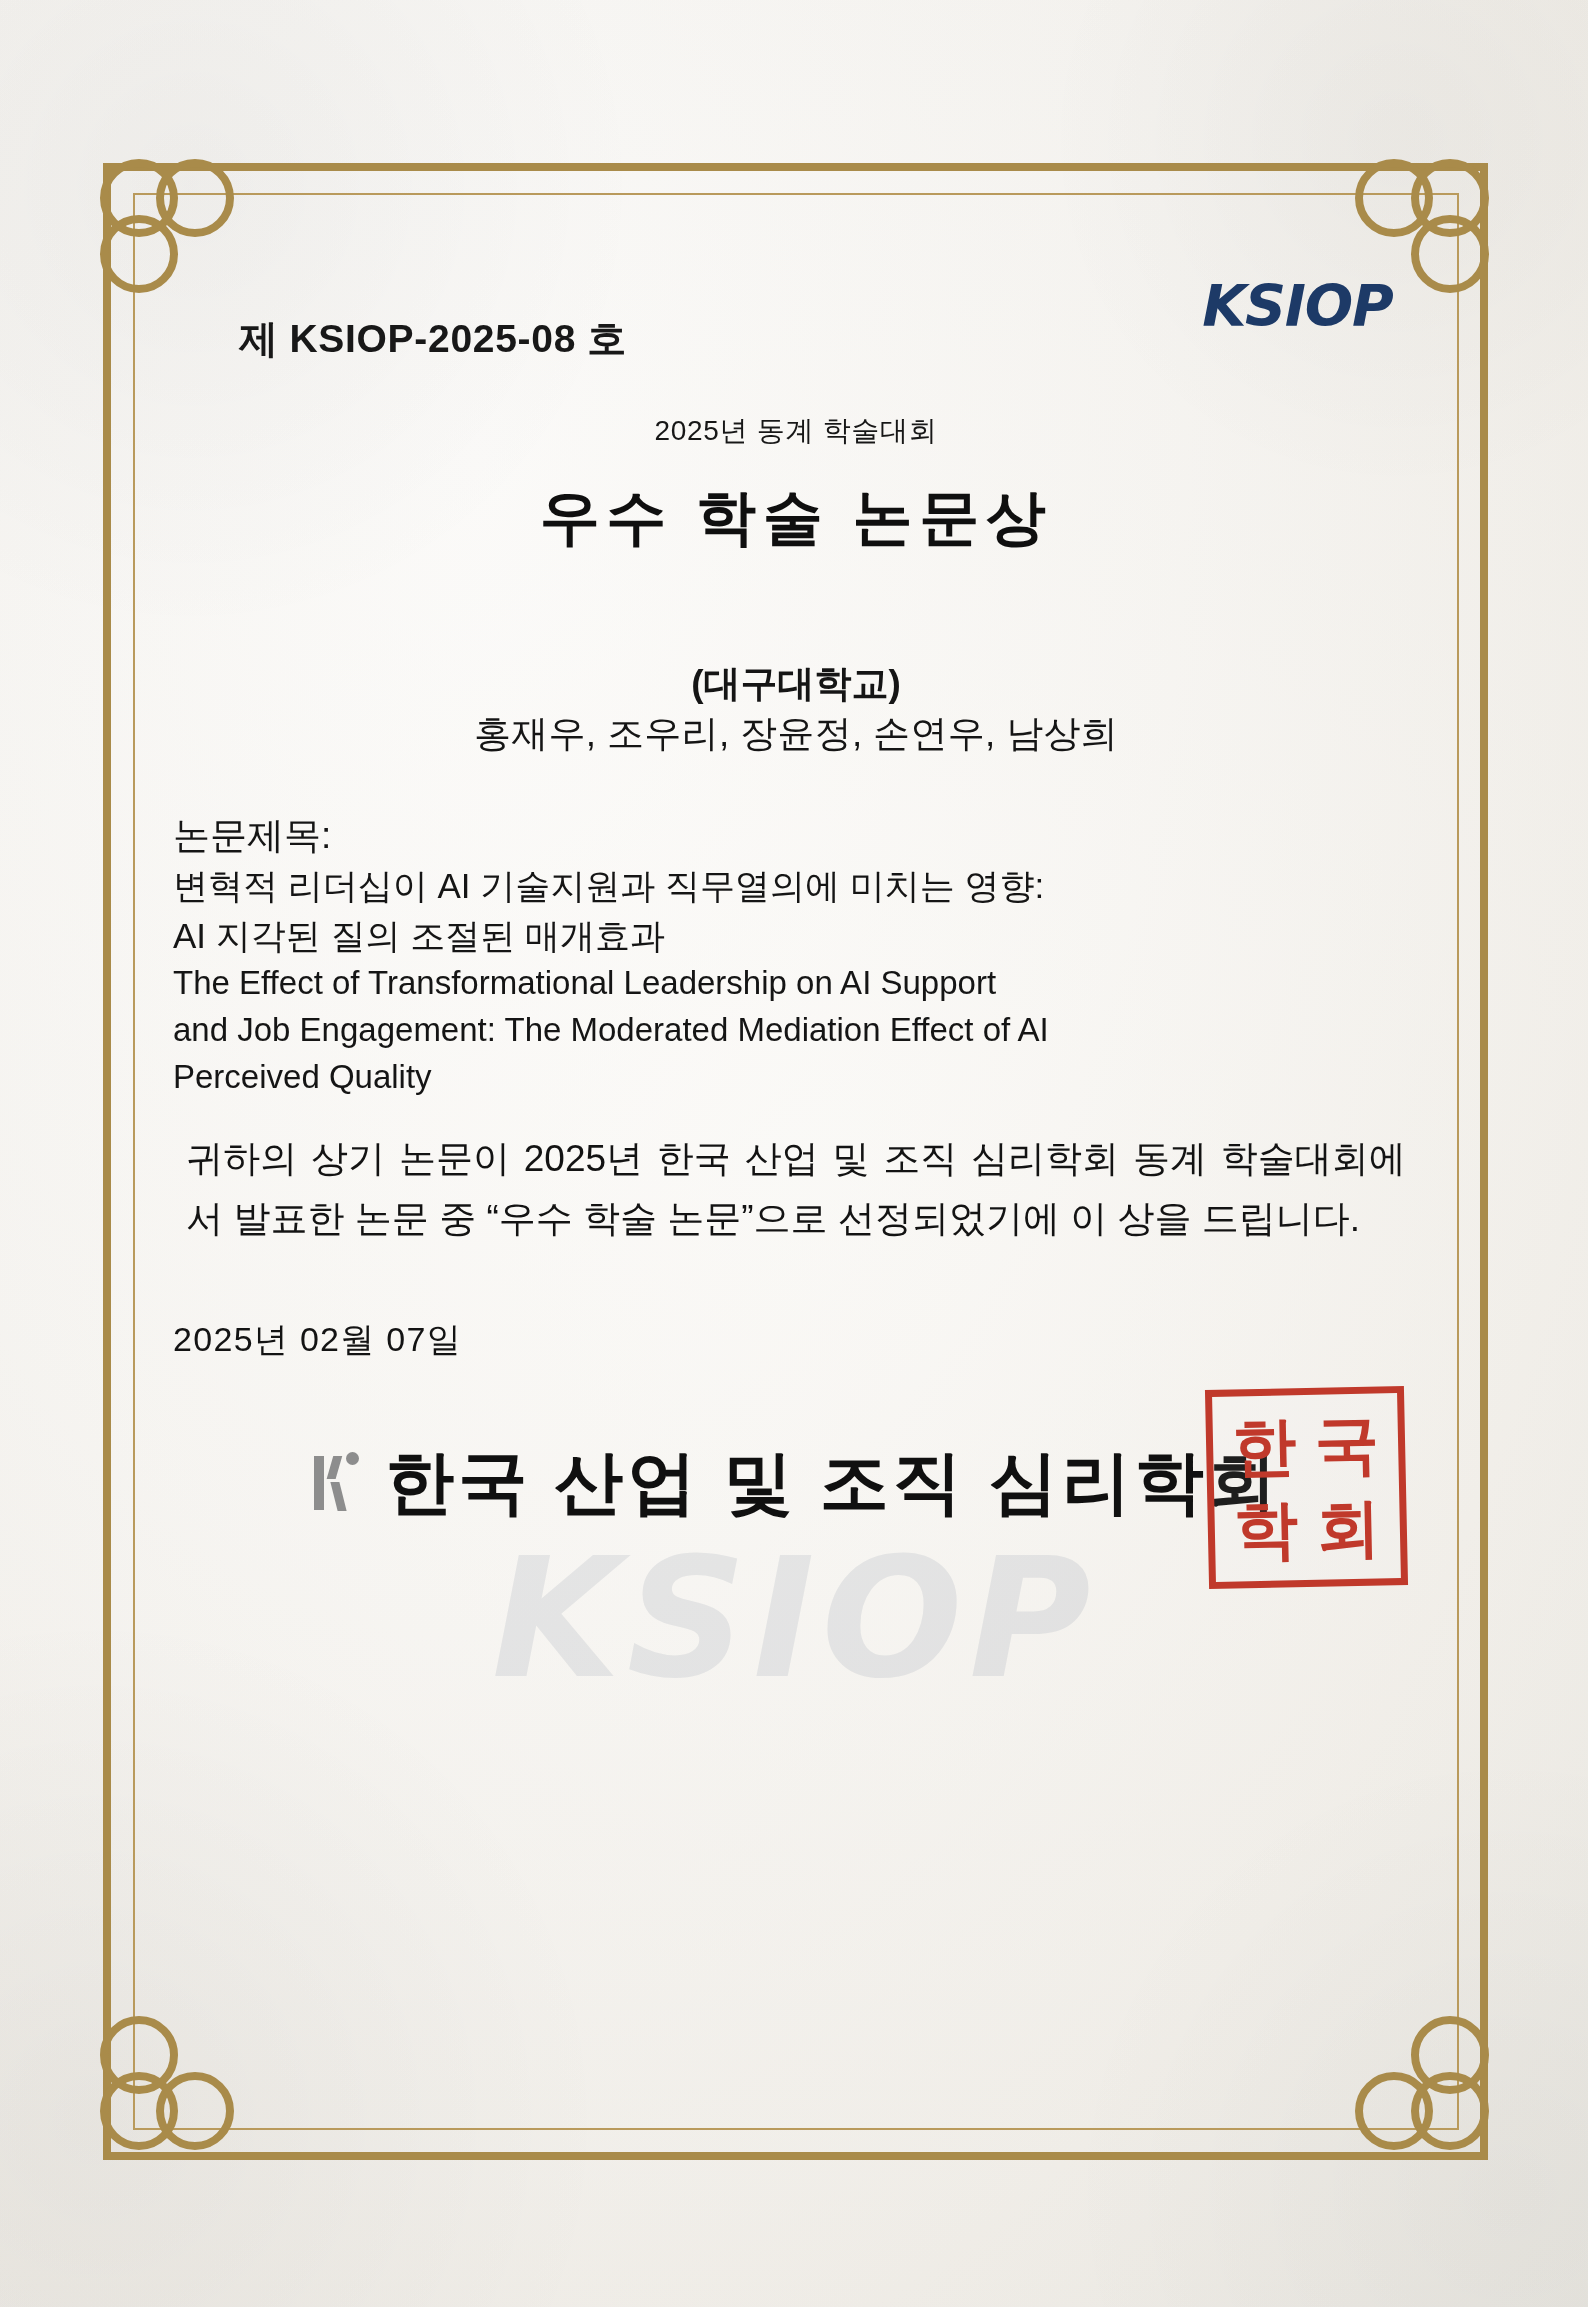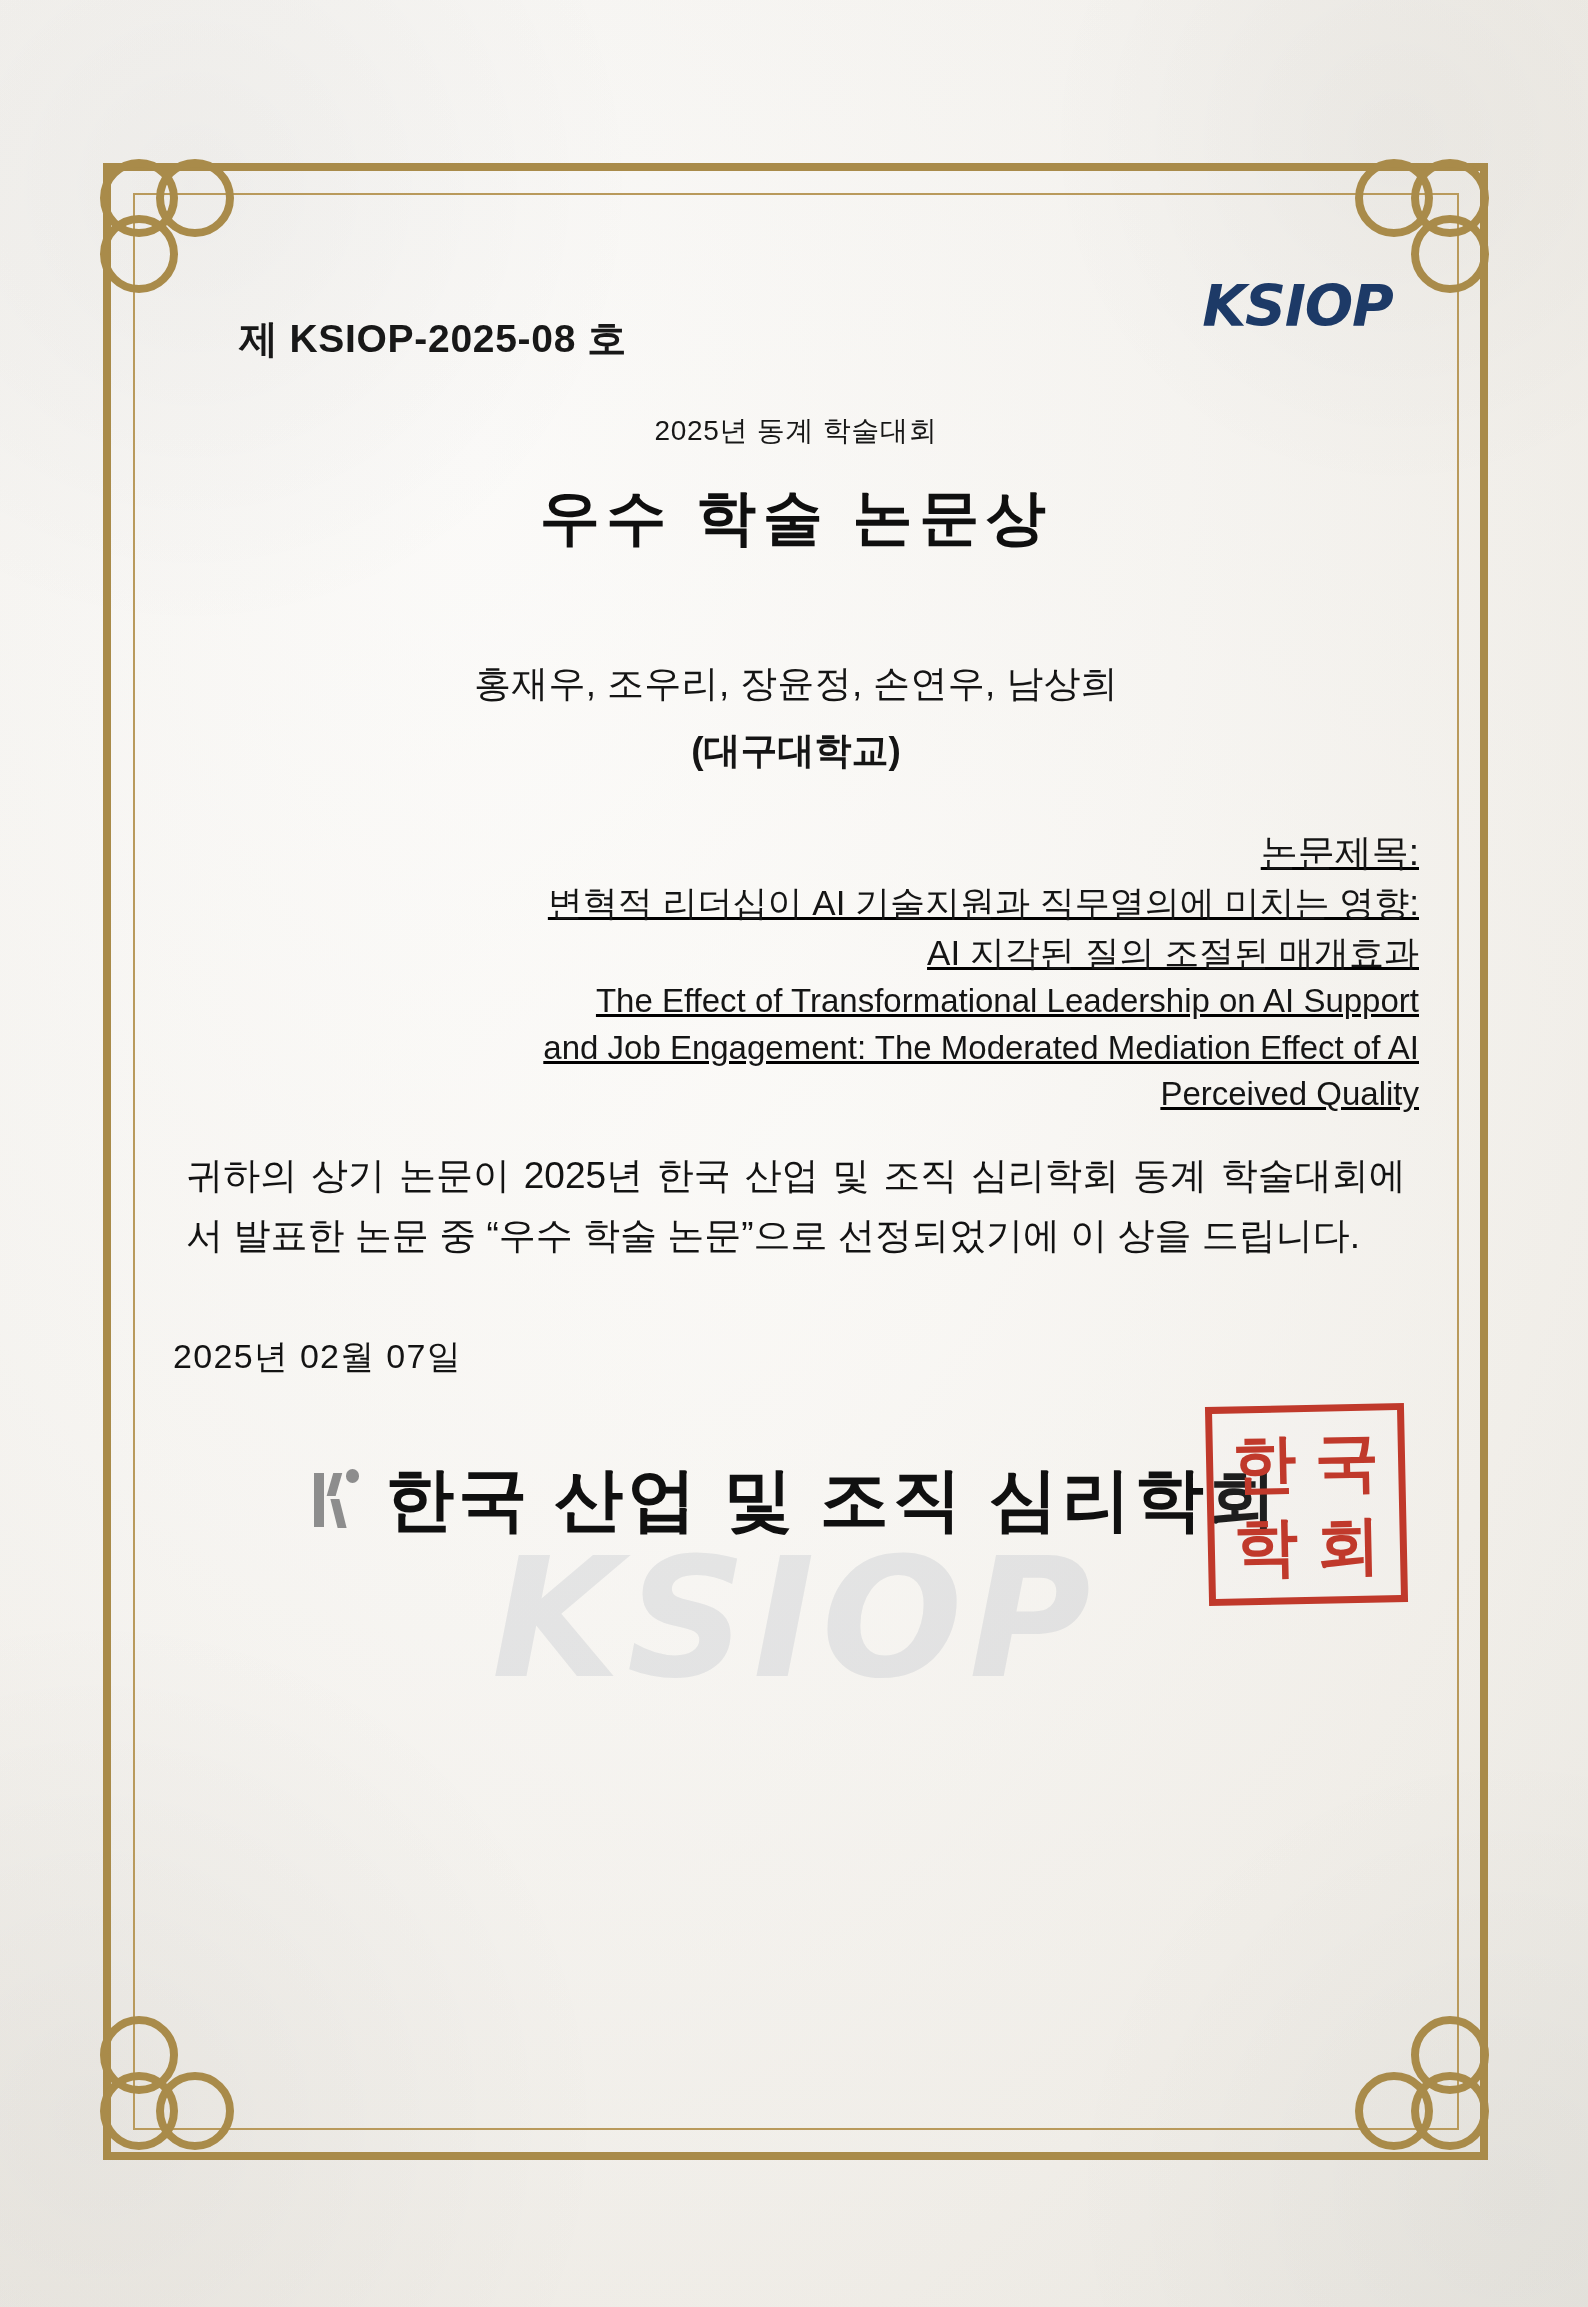--- a/index.html
+++ b/index.html
@@ -185,22 +185,21 @@
   #recipient-affiliation {
     margin-top: 17.3px;
     font-size: 37px;
     font-weight: 700;
     color: #151515;
   }
 
   
   #paper-block {
     margin-top: 52px;
-    text-align: right;
-    text-decoration: underline;
+    text-align: left;
   }
   #paper-label {
     font-size: 37px;
     color: #151515;
   }
   .paper-line {
     font-size: 35px;
     color: #151515;
     line-height: 1.42;
   }
@@ -336,22 +335,22 @@
       <div id="ksiop-logo">
         <div id="ksiop-wordmark">KSIOP</div>
       </div>
     </div>
 
     <div id="event-line">2025년 동계 학술대회</div>
 
     <div id="award-title">우수 학술 논문상</div>
 
     <div id="recipients-block">
+      <div id="recipient-affiliation">(대구대학교)</div>
       <div id="recipient-names">홍재우, 조우리, 장윤정, 손연우, 남상희</div>
-      <div id="recipient-affiliation">(대구대학교)</div>
     </div>
 
     <div id="paper-block">
       <div id="paper-label">논문제목:</div>
       <div class="paper-line">변혁적 리더십이 AI 기술지원과 직무열의에 미치는 영향:</div>
       <div class="paper-line">AI 지각된 질의 조절된 매개효과</div>
       <div class="paper-line en">The Effect of Transformational Leadership on AI Support</div>
       <div class="paper-line en">and Job Engagement: The Moderated Mediation Effect of AI</div>
       <div class="paper-line en">Perceived Quality</div>
     </div>

